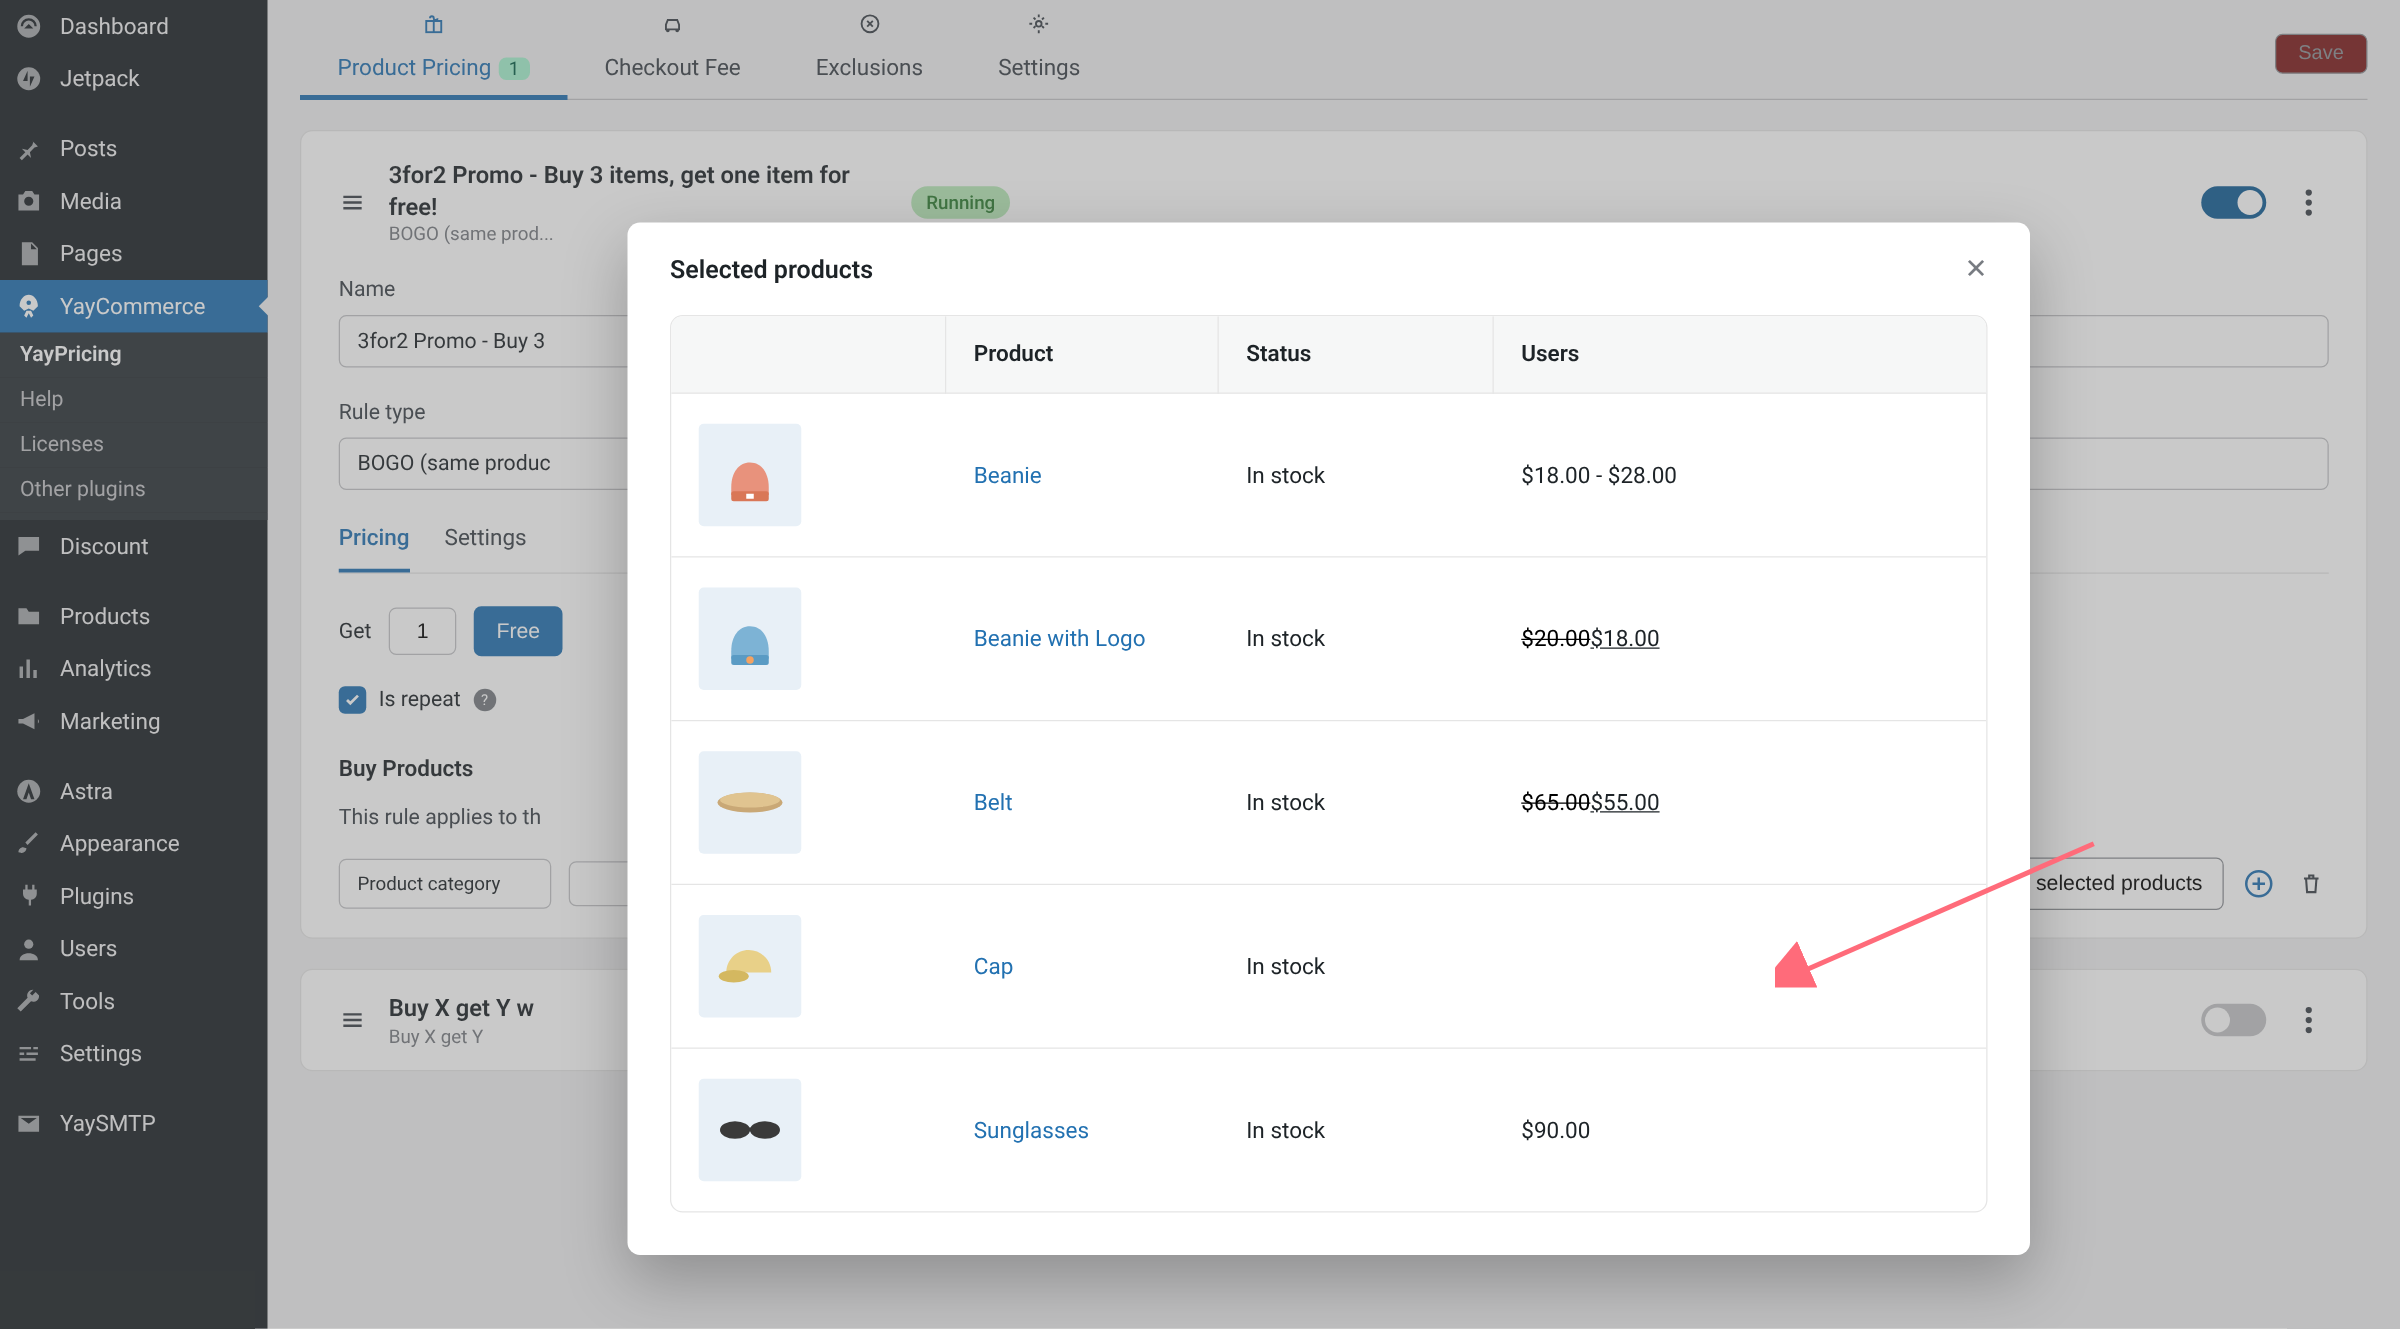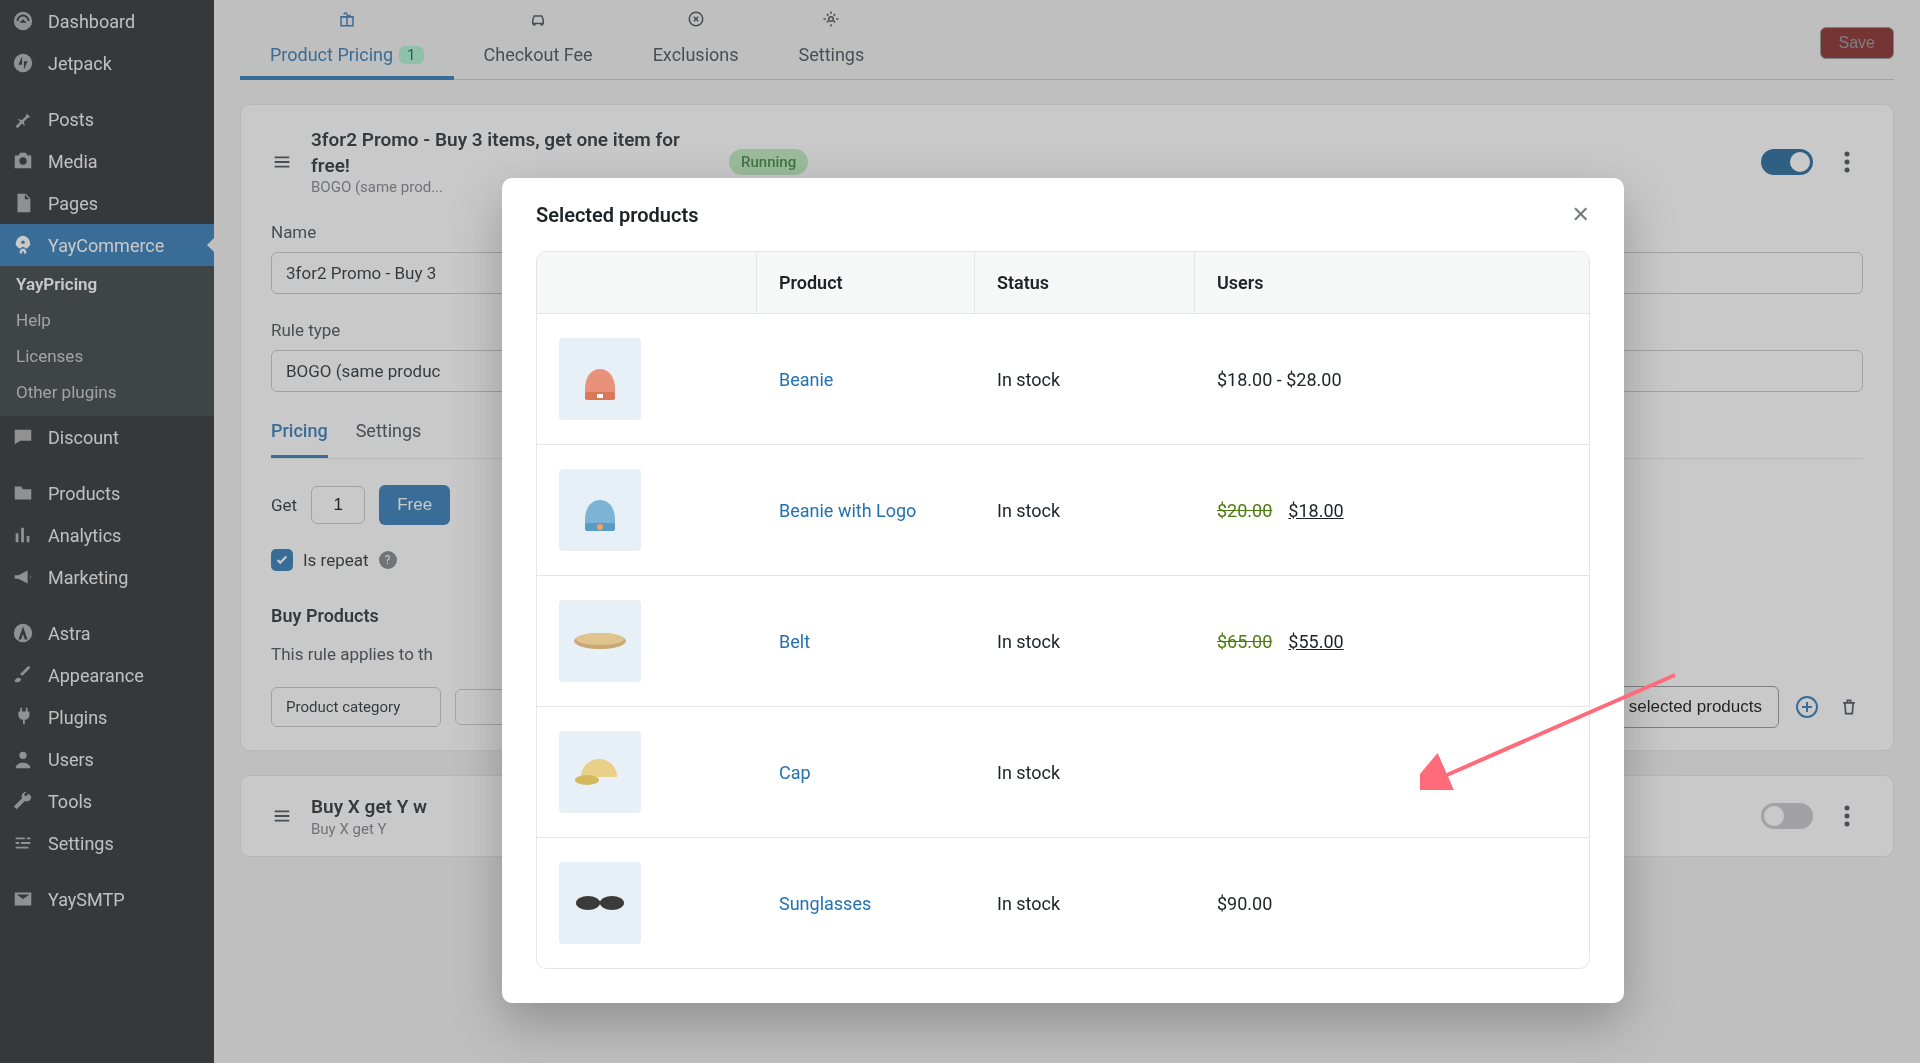--- a/index.html
+++ b/index.html
@@ -87,21 +87,21 @@
   .mth.stat { width:220px; }
   .mth.price { flex:1; }
   .mrow { display:flex; border-bottom:1px solid #e5e5e5; align-items:center; }
   .mrow:last-child { border-bottom:none; }
   .mcell { padding:24px 22px; font-size:18px; }
   .mcell.img { width:220px; display:flex; align-items:center; justify-content:flex-start; }
   .thumb { width:82px; height:82px; background:#e8f0f7; border-radius:4px; display:flex; align-items:center; justify-content:center; }
   .mcell.prod { width:218px; color:#2271b1; cursor:pointer; }
   .mcell.stat { width:220px; }
   .mcell.price { flex:1; }
-  .strike { text-decoration:line-through; color:#4d7c0f; margin-right:16px; }
+  .strike { text-decoration:line-through; color:#000000; margin-right:0; }
   .newprice { text-decoration:underline; }
   
   
   .arrow-svg { position:absolute; left:1420px; top:660px; width:280px; height:130px; pointer-events:none; transform:scaleY(-1); transform-origin:center; }
   
 </style>
 </head>
 <body>
 
 <div class="sidebar">

